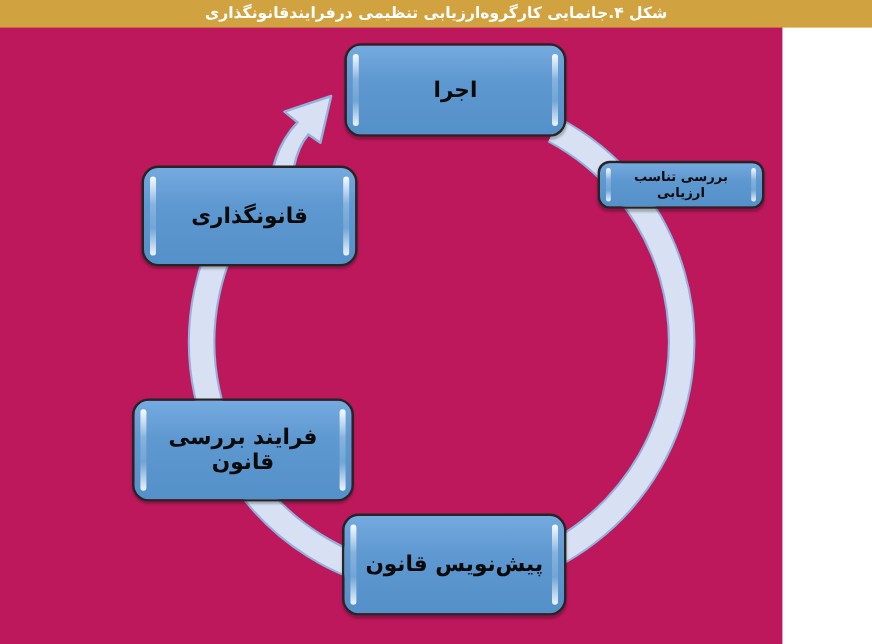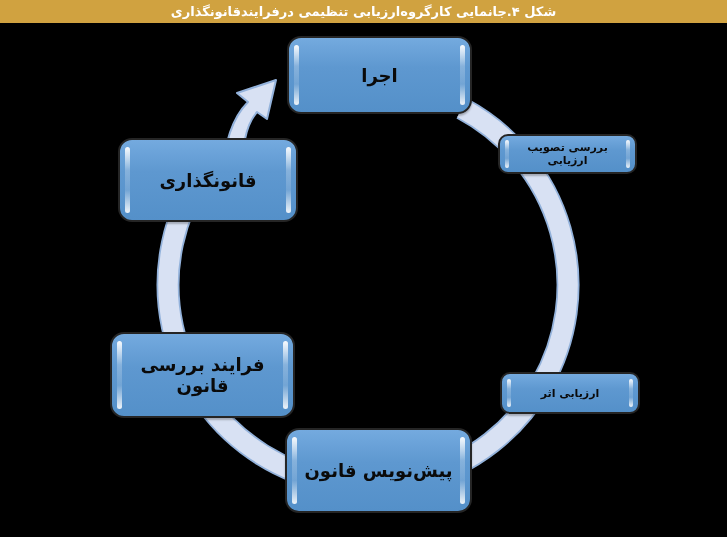--- a/index.html
+++ b/index.html
@@ -6,23 +6,23 @@
     margin: 0;
     padding: 0;
     width: 727px;
     height: 537px;
     background: #ffffff;
     overflow: hidden;
     font-family: "DejaVu Sans", sans-serif;
   }
   .page {
     position: relative;
-    width: 727px;
+    width: 652px;
     height: 537px;
-    background: #000000;
+    background: #be185d;
   }
   
   .title-bar {
     position: absolute;
     top: 0; left: 0;
     width: 727px;
     height: 23px;
     background: #D0A240;
     display: flex;
     align-items: center;
@@ -120,28 +120,23 @@
 
     <div class="node large node-top">
       <span class="gloss left"></span>
       <span class="gloss right"></span>
       <span class="label">اجرا</span>
     </div>
 
     <div class="node small node-right-upper">
       <span class="gloss left"></span>
       <span class="gloss right"></span>
-      <span class="label">بررسی تصویب ارزیابی</span>
+      <span class="label">بررسی تناسب ارزیابی</span>
     </div>
 
-    <div class="node small node-right-lower">
-      <span class="gloss left"></span>
-      <span class="gloss right"></span>
-      <span class="label">ارزیابی اثر</span>
-    </div>
 
     <div class="node large node-bottom">
       <span class="gloss left"></span>
       <span class="gloss right"></span>
       <span class="label">پیش‌نویس قانون</span>
     </div>
 
     <div class="node large node-left-lower">
       <span class="gloss left"></span>
       <span class="gloss right"></span>

